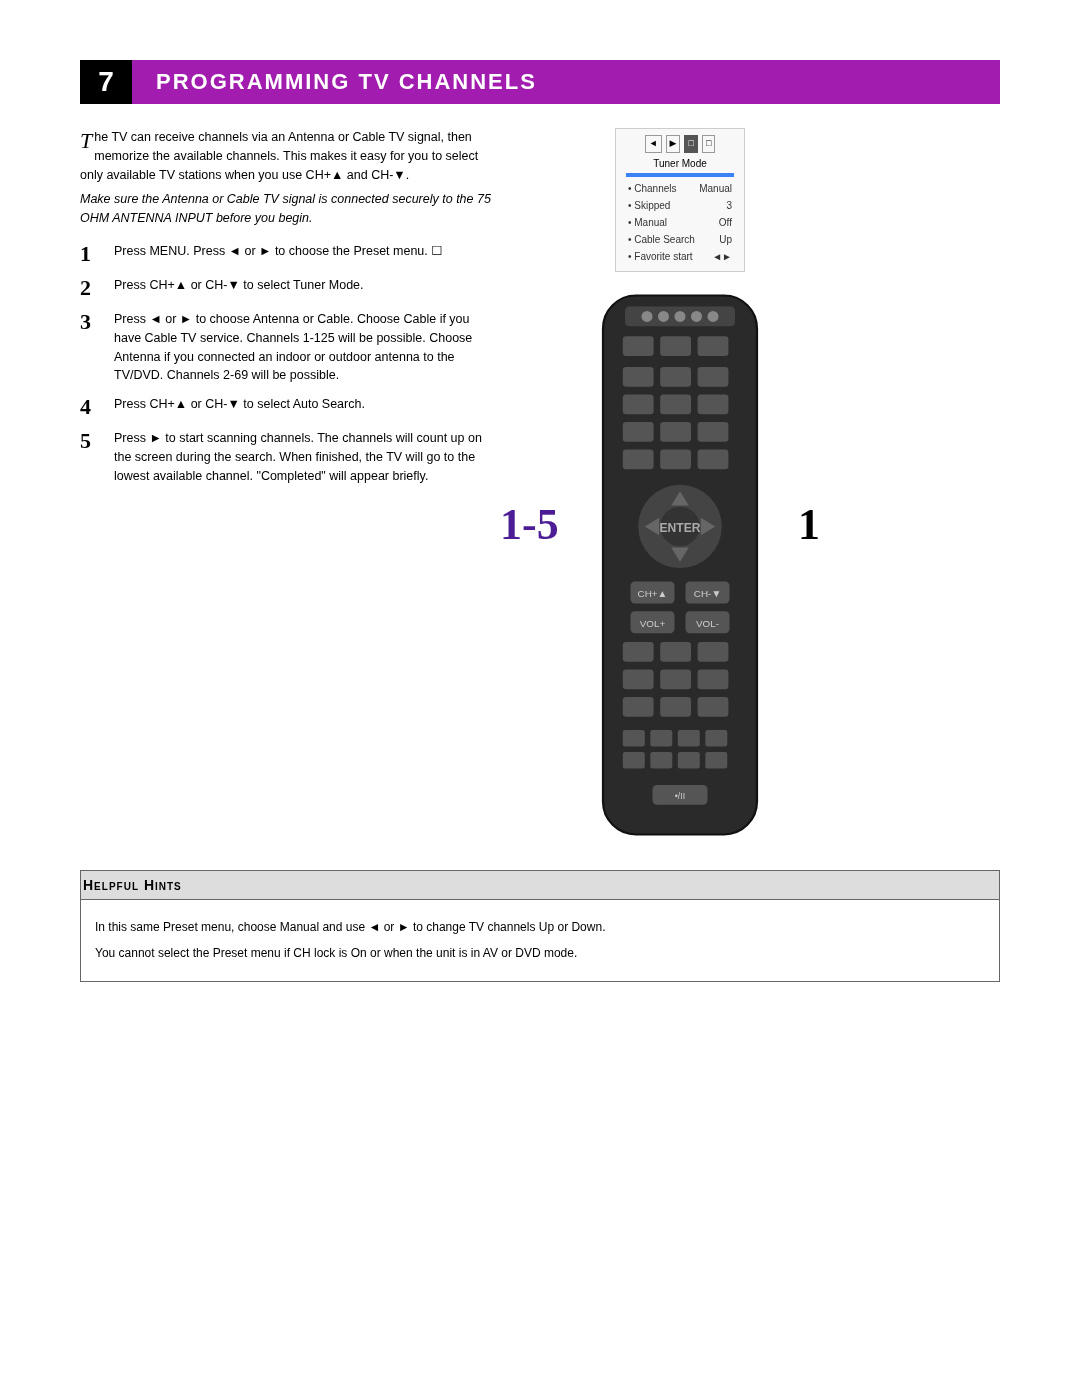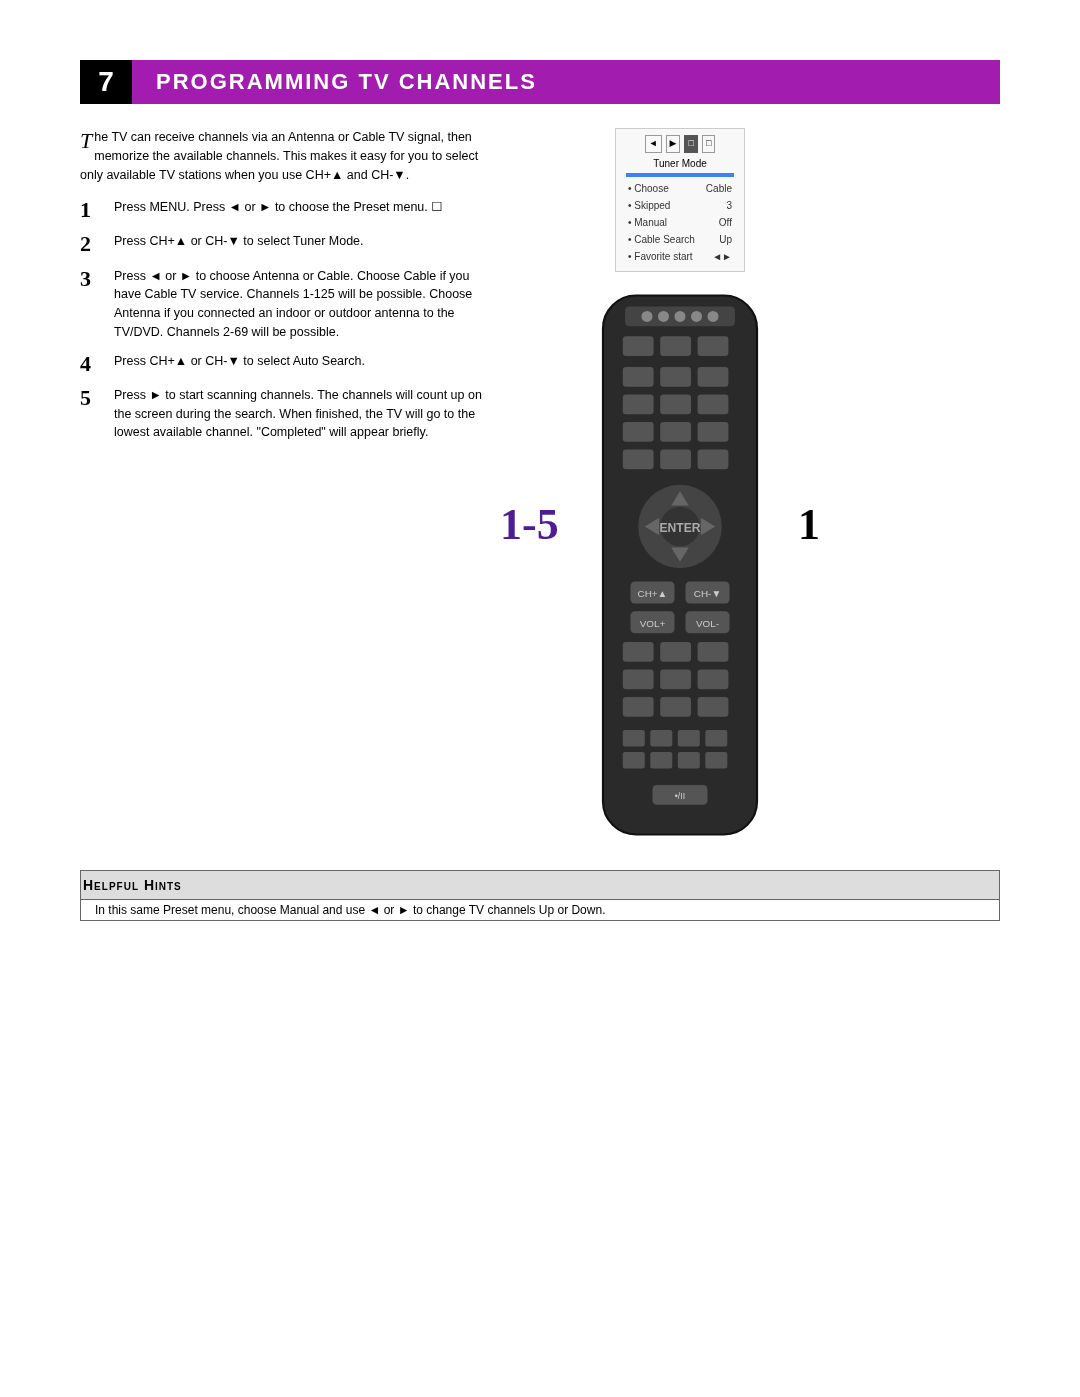--- a/index.html
+++ b/index.html
@@ -182,21 +182,21 @@
     .hints-title {
       background: #ddd;
       border-bottom: 1px solid #666;
       padding: 6px 2px;
       font-size: 14px;
       font-weight: bold;
       font-variant: small-caps;
       letter-spacing: 1px;
     }
     .hints-content {
-      padding: 1px 14px;
+      padding: 18px 14px;
       font-size: 12px;
       line-height: 1.55;
     }
     .hints-content p {
       margin-bottom: 8px;
     }
     .hints-content p:last-child {
       margin-bottom: 0;
     }
 
@@ -219,20 +219,23 @@
 
   <div class="main-content">
 
     <div class="left-column">
 
       <div class="intro-block">
         <div class="intro-text">
           <p>
             <span class="drop-cap">T</span>he TV can receive channels via an Antenna or Cable TV signal, then memorize the available channels. This makes it easy for you to select only available TV stations when you use CH+▲ and CH-▼.
           </p>
+          <p class="italic">
+            Make sure the Antenna or Cable TV signal is connected securely to the 75 OHM ANTENNA INPUT before you begin.
+          </p>
         </div>
       </div>
 
       <div class="steps">
 
         <div class="step">
           <div class="step-number">1</div>
           <div class="step-content">
             Press <b>MENU</b>. Press ◄ or ► to choose the <b>Preset</b> menu. ☐
           </div>
@@ -275,22 +278,22 @@
         <div class="screen-header-icons">
           <span style="font-size:9px; border:1px solid #999; padding:1px 3px;">◄</span>
           <span style="font-size:9px; border:1px solid #999; padding:1px 3px;">▶</span>
           <span style="font-size:9px; border:1px solid #555; padding:1px 3px; background:#555; color:#fff;">□</span>
           <span style="font-size:9px; border:1px solid #999; padding:1px 3px;">□</span>
         </div>
         <div class="screen-title">Tuner Mode</div>
         <table>
           <tbody>
               <tr>
-            <td>• Choose</td>
-            <td>Cable</td>
+            <td>• Channels</td>
+            <td>Manual</td>
           </tr>
           <tr>
             <td>• Skipped</td>
             <td>3</td>
           </tr>
           <tr>
             <td>• Manual</td>
             <td>Off</td>
           </tr>
           <tr>
@@ -389,16 +392,17 @@
         </svg>
       </div>
 
     </div>
   </div>
 
   <div class="hints-box">
     <div class="hints-title">Helpful Hints</div>
     <div class="hints-content">
       <p>In this same Preset menu, choose Manual and use ◄ or ► to change TV channels Up or Down.</p>
+      <p>You cannot select the Preset menu if CH lock is On or when the unit is in AV or DVD mode.</p>
     </div>
   </div>
 
 </div>
 
 </body></html>

